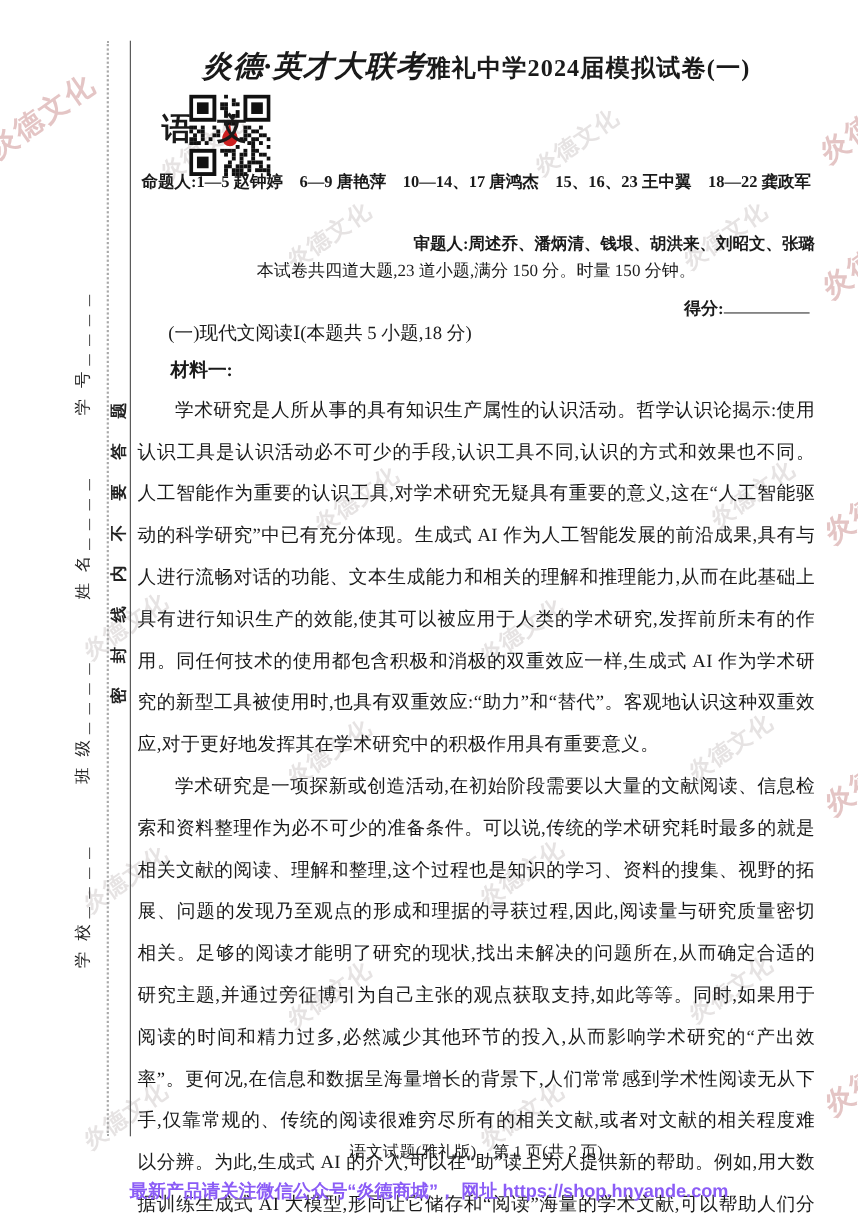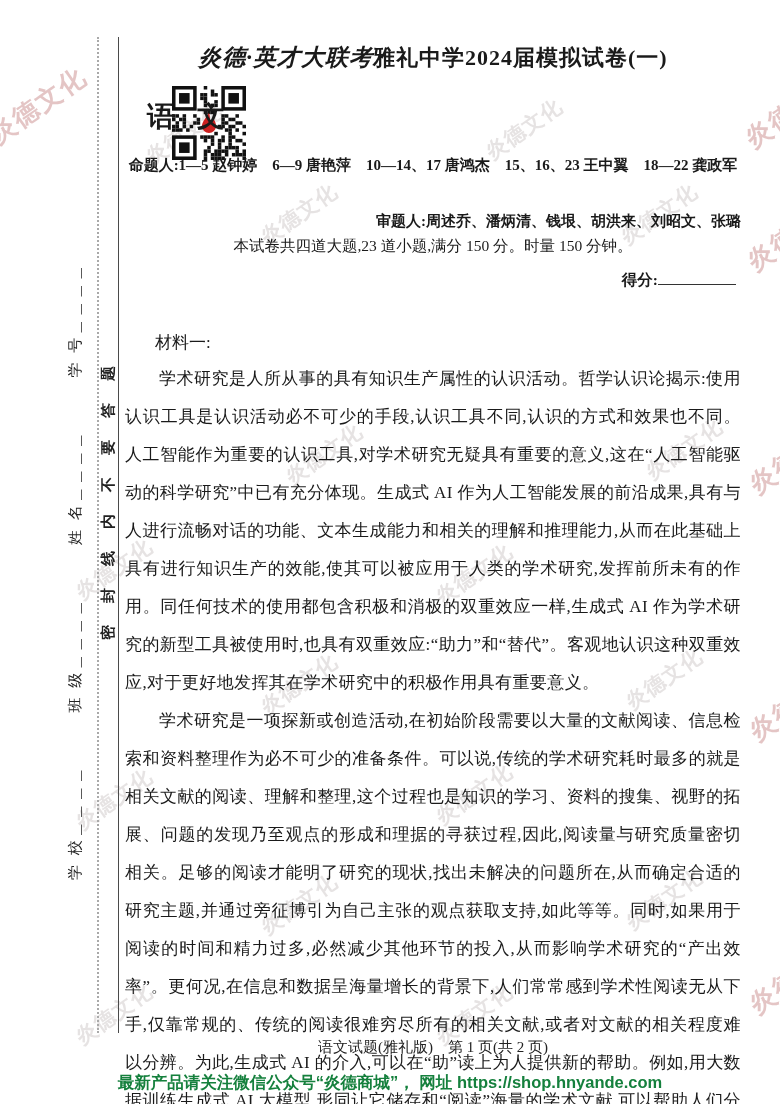--- a/index.html
+++ b/index.html
@@ -28,46 +28,46 @@
   .sidebar-fields span{margin-right:46px;}
   .seal-text{
     position:absolute;left:99px;top:640px;width:600px;
     transform:rotate(-90deg);transform-origin:0 0;
     font-size:15px;font-weight:700;color:#222;letter-spacing:22px;white-space:nowrap;
   }
   
   .content{position:absolute;left:125px;top:0;width:616px;}
   .paper-title{position:absolute;left:0;top:42px;width:616px;text-align:center;
       font-size:22px;font-weight:700;letter-spacing:1px;}
-  .paper-title .brand{font-style:italic;font-size:23px;}
+  .paper-title .brand{font-style:italic;font-size:27px;}
   .qr{position:absolute;left:47px;top:86px;width:74px;height:74px;}
   .subject-title{position:absolute;left:0;top:98px;width:616px;text-align:left;
       font-size:28px;font-weight:700;letter-spacing:22px;text-indent:22px;}
   .setters{position:absolute;left:0;top:156px;width:616px;text-align:center;
       font-size:15px;font-weight:700;}
   .reviewers{position:absolute;left:0;top:212px;width:616px;text-align:right;
       font-size:15px;font-weight:700;}
   .exam-info{position:absolute;left:0;top:236px;width:616px;text-align:center;
       font-size:15.5px;}
   .score-row{position:absolute;left:13px;top:270px;width:598px;text-align:right;
       font-size:15.5px;font-weight:700;}
   .score-blank{display:inline-block;width:78px;border-bottom:1px solid #333;height:14px;}
   .exam-body{position:absolute;left:0;top:286px;width:616px;
       font-size:17px;line-height:34px;}
   .h-main{font-weight:700;}
   .h-sub{padding-left:28px;}
-  .h-material{padding-left:30px;font-weight:400;margin-top:40px;}
+  .h-material{padding-left:30px;font-weight:700;}
   .exam-body p{margin:0;text-align:justify;text-indent:2em;line-height:38px;
       letter-spacing:0.4px;}
   
   .page-footer{position:absolute;left:125px;top:1038px;width:616px;text-align:center;
       font-size:15px;color:#222;}
   .promo-footer{position:absolute;left:0;top:1072px;width:780px;text-align:center;
       font-family:"Liberation Sans","DejaVu Sans",sans-serif;
-      font-size:16.5px;font-weight:600;color:#15803d;}
+      font-size:16.5px;font-weight:600;color:#8b5cf6;}
 </style>
 </head>
 <body>
 
 <span class="wm wm-pink" style="left:-18px;top:88px;">炎德文化</span>
 <span class="wm wm-pink" style="left:738px;top:92px;">炎德文化</span>
 <span class="wm wm-pink" style="left:740px;top:215px;">炎德文化</span>
 <span class="wm wm-pink" style="left:742px;top:438px;">炎德文化</span>
 <span class="wm wm-pink" style="left:742px;top:685px;">炎德文化</span>
 <span class="wm wm-pink" style="left:742px;top:958px;">炎德文化</span>
@@ -227,20 +227,21 @@
 
   <div class="setters">命题人:1—5 赵钟婷　6—9 唐艳萍　10—14、17 唐鸿杰　15、16、23 王中翼　18—22 龚政军</div>
   <div class="reviewers">审题人:周述乔、潘炳清、钱垠、胡洪来、刘昭文、张璐</div>
   <div class="exam-info">本试卷共四道大题,23 道小题,满分 150 分。时量 150 分钟。</div>
 
   <div class="score-row">
     <span>得分:</span><span class="score-blank"></span>
   </div>
 
   <div class="exam-body">
+    <div class="h-sub">(一)现代文阅读Ⅰ(本题共 5 小题,18 分)</div>
     <div class="h-material">材料一:</div>
     <p>学术研究是人所从事的具有知识生产属性的认识活动。哲学认识论揭示:使用认识工具是认识活动必不可少的手段,认识工具不同,认识的方式和效果也不同。人工智能作为重要的认识工具,对学术研究无疑具有重要的意义,这在“人工智能驱动的科学研究”中已有充分体现。生成式 AI 作为人工智能发展的前沿成果,具有与人进行流畅对话的功能、文本生成能力和相关的理解和推理能力,从而在此基础上具有进行知识生产的效能,使其可以被应用于人类的学术研究,发挥前所未有的作用。同任何技术的使用都包含积极和消极的双重效应一样,生成式 AI 作为学术研究的新型工具被使用时,也具有双重效应:“助力”和“替代”。客观地认识这种双重效应,对于更好地发挥其在学术研究中的积极作用具有重要意义。</p>
     <p>学术研究是一项探新或创造活动,在初始阶段需要以大量的文献阅读、信息检索和资料整理作为必不可少的准备条件。可以说,传统的学术研究耗时最多的就是相关文献的阅读、理解和整理,这个过程也是知识的学习、资料的搜集、视野的拓展、问题的发现乃至观点的形成和理据的寻获过程,因此,阅读量与研究质量密切相关。足够的阅读才能明了研究的现状,找出未解决的问题所在,从而确定合适的研究主题,并通过旁征博引为自己主张的观点获取支持,如此等等。同时,如果用于阅读的时间和精力过多,必然减少其他环节的投入,从而影响学术研究的“产出效率”。更何况,在信息和数据呈海量增长的背景下,人们常常感到学术性阅读无从下手,仅靠常规的、传统的阅读很难穷尽所有的相关文献,或者对文献的相关程度难以分辨。为此,生成式 AI 的介入,可以在“助”读上为人提供新的帮助。例如,用大数据训练生成式 AI 大模型,形同让它储存和“阅读”海量的学术文献,可以帮助人们分析某一课题的大量文本和数据,提取其中有价值的信息和关键的资料,辅助人们快速找到所需要的学术资源和内容。借助它来“助”读学术论文,可以帮助人们对论文进行总结或概括,或从长篇文章中归</p>
   </div>
 </div>
 
 <div class="page-footer">语文试题(雅礼版)　第 1 页(共 2 页)</div>
 <div class="promo-footer">最新产品请关注微信公众号“炎德商城”， 网址 https://shop.hnyande.com</div>
 
 </body></html>

